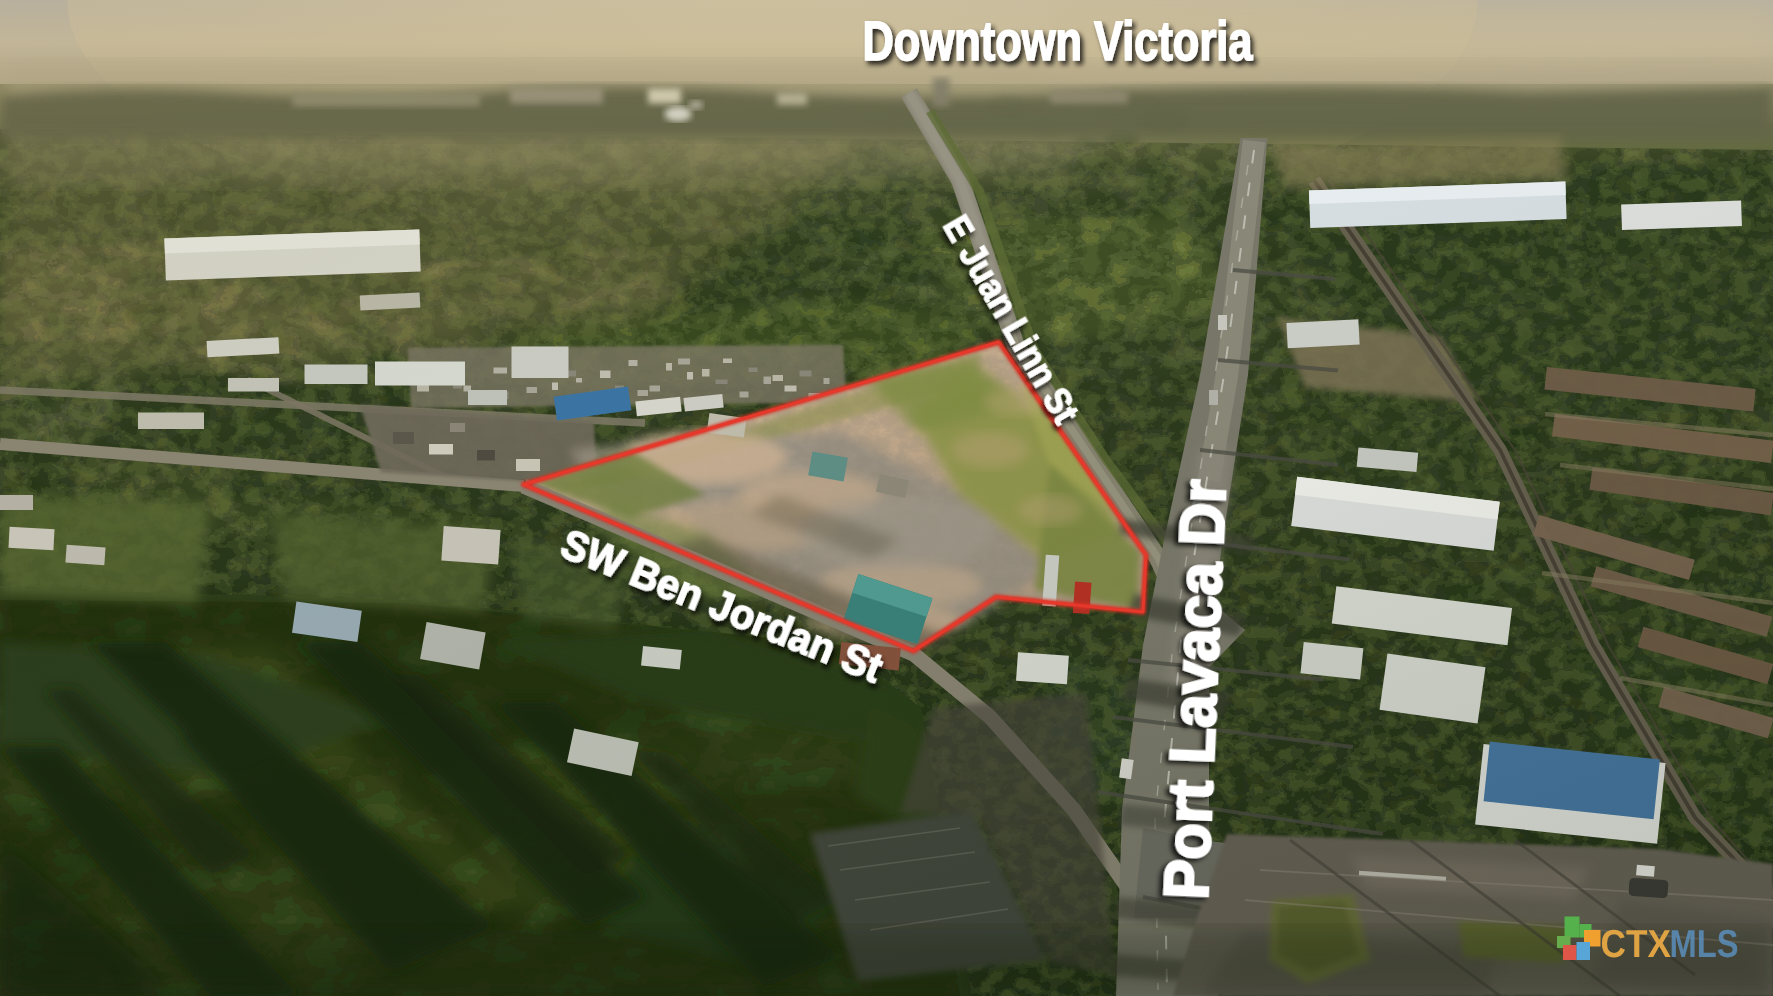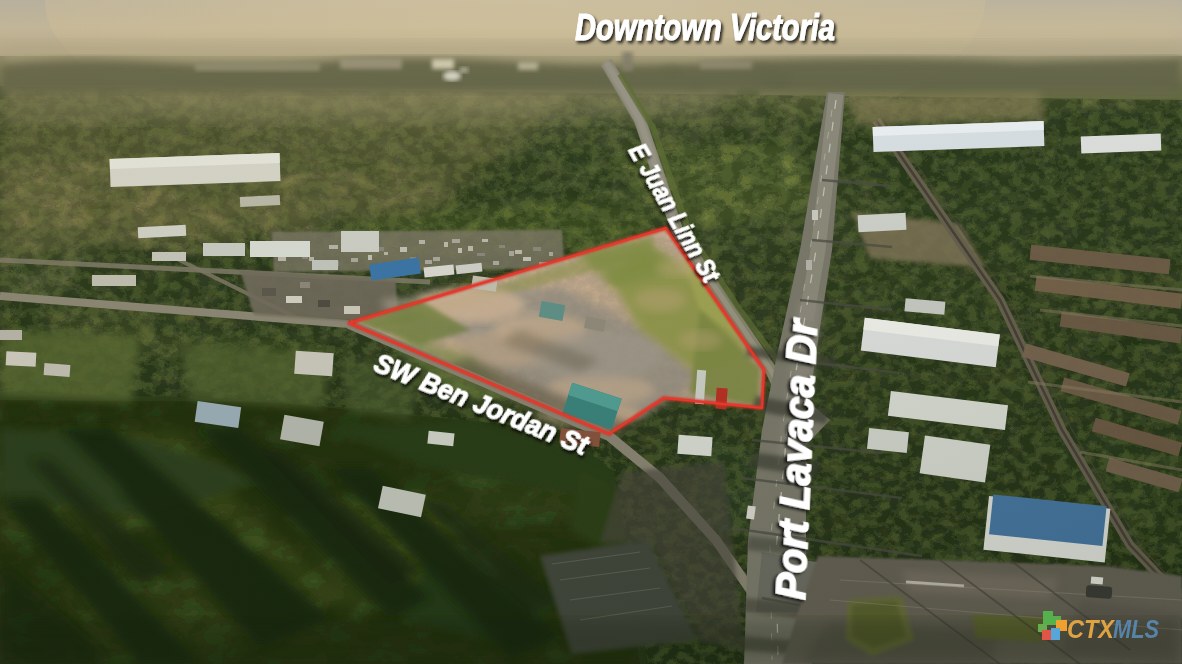--- a/index.html
+++ b/index.html
@@ -1,16 +1,16 @@
 <!DOCTYPE html>
 <html><head>
 <meta charset="utf-8">
 <style>
 html,body{margin:0;padding:0;background:#222;}
-#stage{position:relative;width:1182px;height:664px;overflow:hidden;font-family:"Liberation Sans",sans-serif;font-style:italic;}
+#stage{position:relative;width:1182px;height:664px;overflow:hidden;font-family:"Liberation Sans",sans-serif;}
 </style>
 </head>
 <body>
 <div id="stage">
 <svg width="1182" height="664" viewBox="0 0 1182 664" font-family="Liberation Sans, sans-serif" xmlns="http://www.w3.org/2000/svg">
 <defs>
 <linearGradient id="landG" x1="0" y1="0" x2="0" y2="1">
  <stop offset="0" stop-color="#87835f"></stop>
  <stop offset="0.13" stop-color="#566036"></stop>
  <stop offset="0.32" stop-color="#414d2a"></stop>

